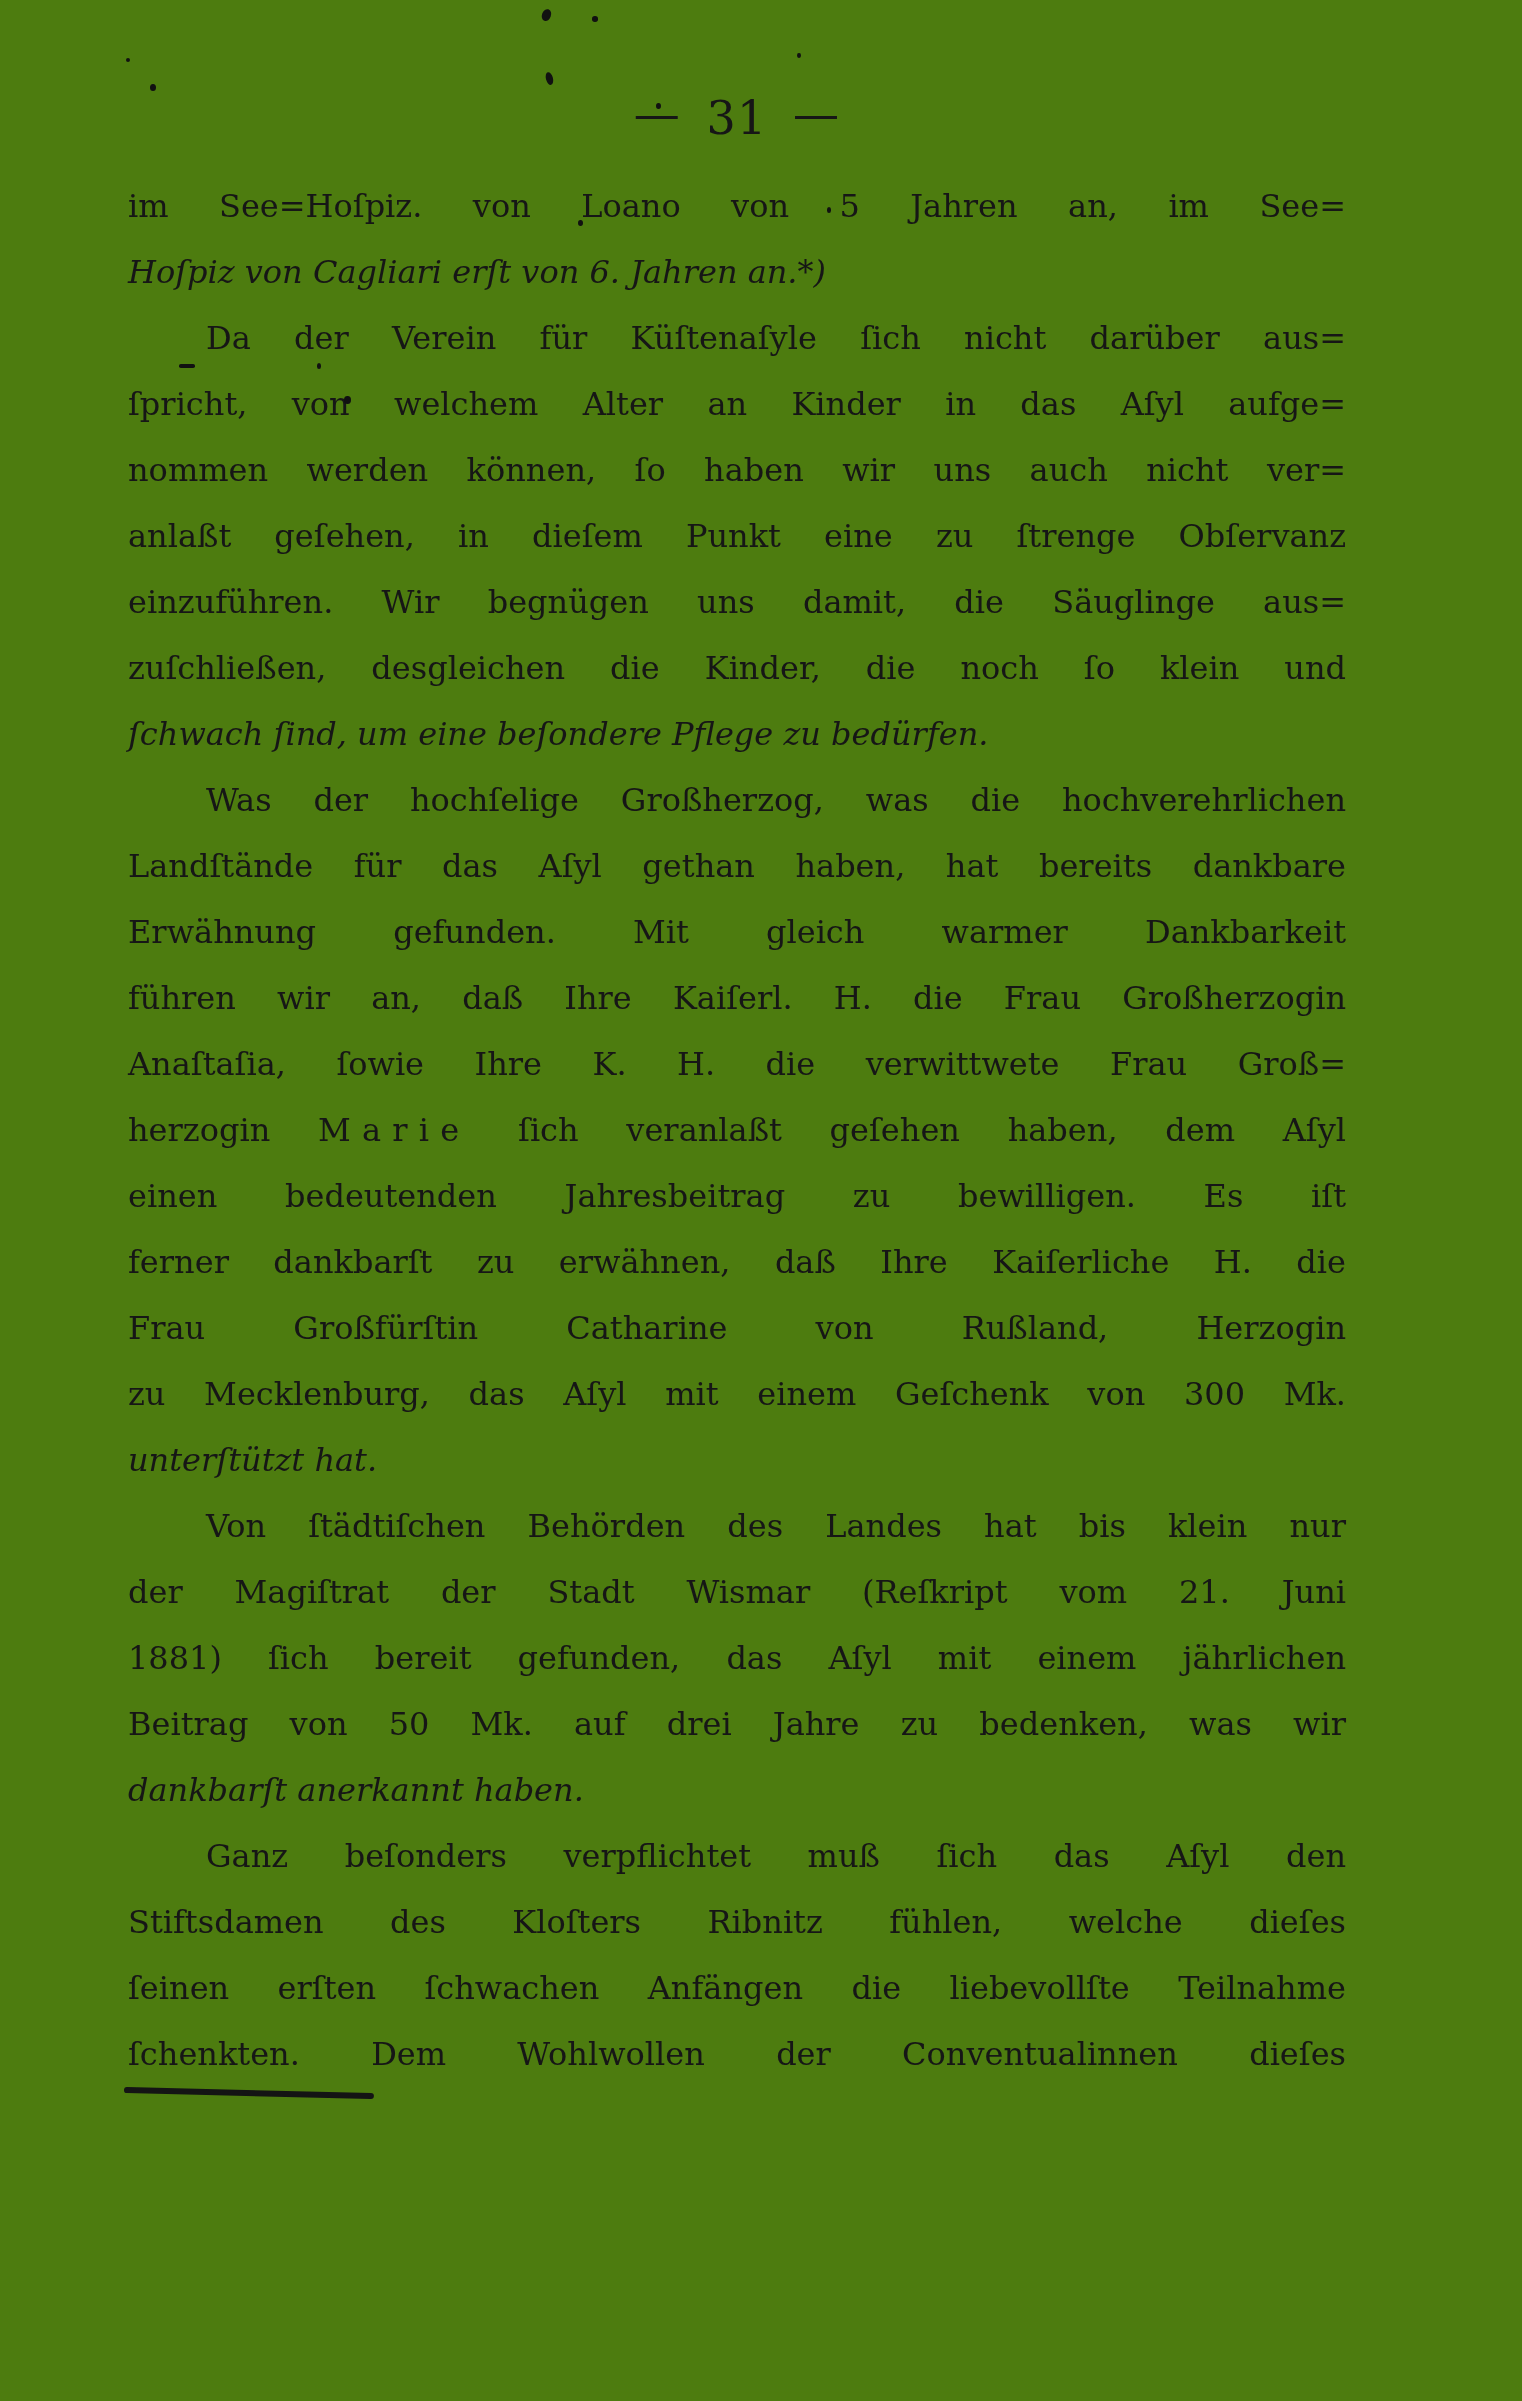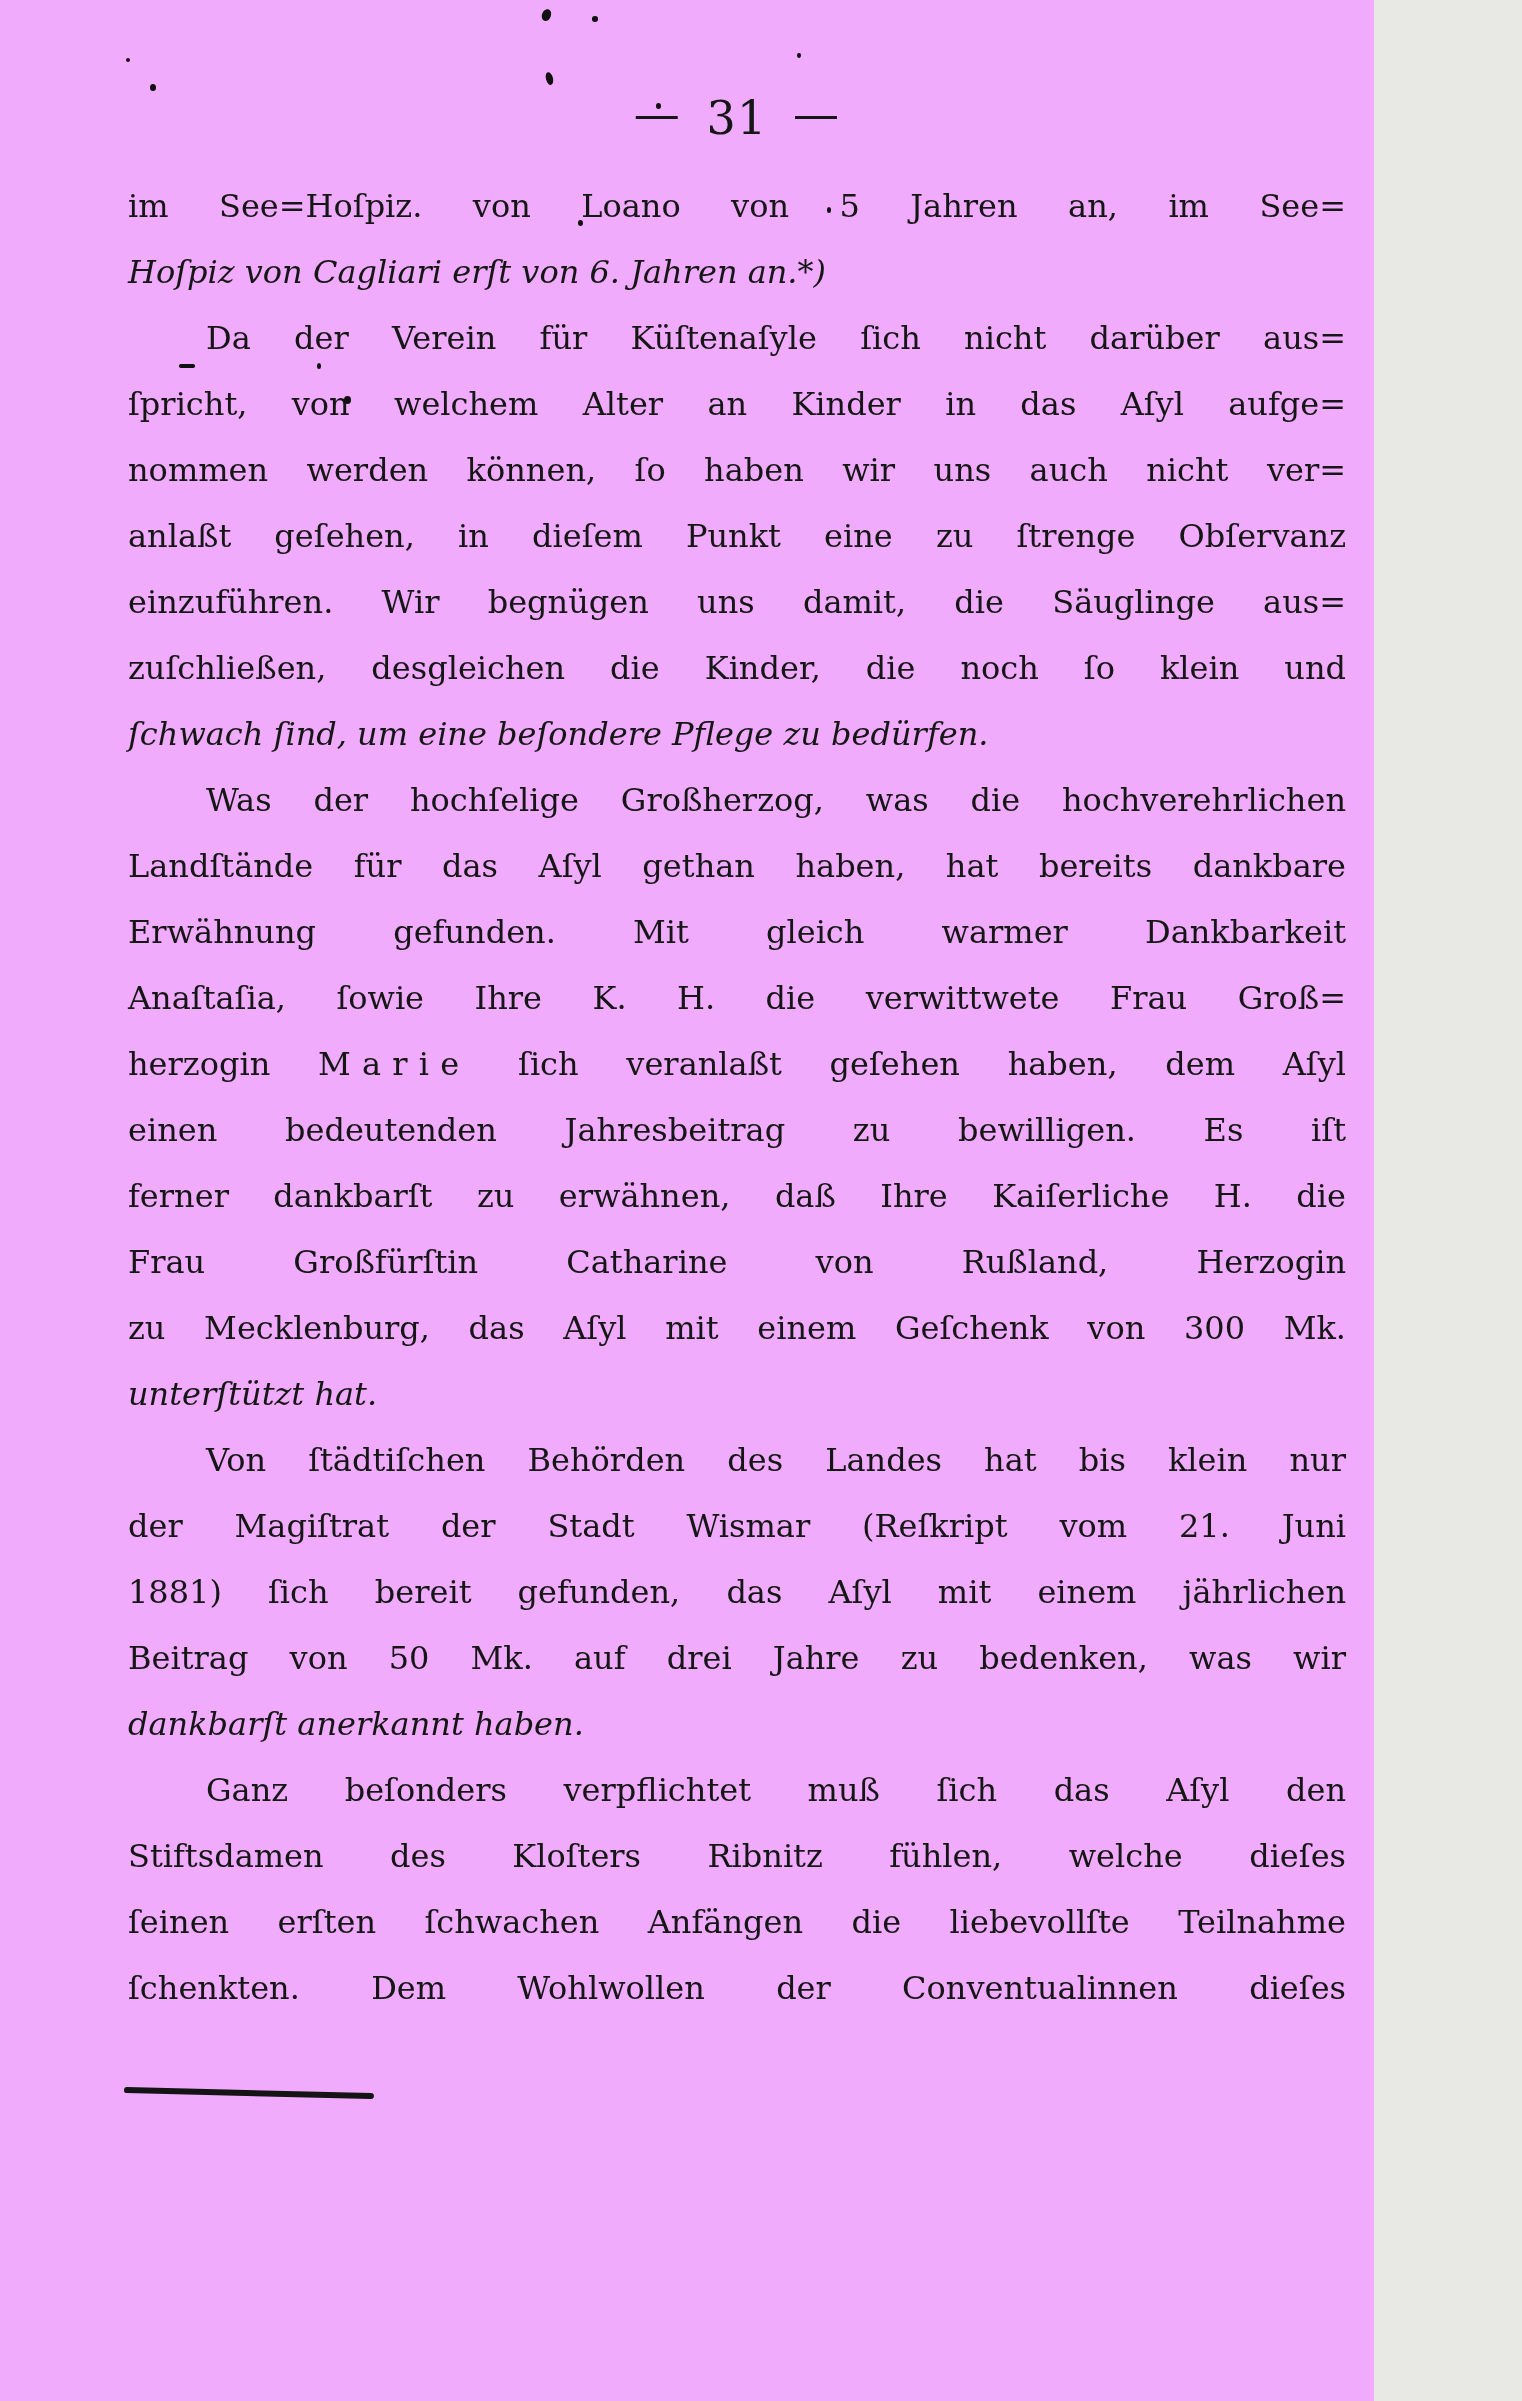--- a/index.html
+++ b/index.html
@@ -1,19 +1,19 @@
 <!DOCTYPE html>
 <html style="font-size:9.7px"><head>
 <meta charset="utf-8">
 <style>
   html,body{margin:0;padding:0;background:#e8e8e4;}
   .page{
     position:relative;
-    width:1374px;height:2401px;
-    background:#f0abfc;
+    width:1522px;height:2401px;
+    background:#4d7c0f;
     overflow:hidden;
     color:#161616;
     font-family:"DejaVu Serif","Liberation Serif",serif;
   }
   .header{
     margin-top:91px;
     margin-left:128px;
     width:1218px;
     text-align:center;
     font-size:46px;
@@ -80,20 +80,21 @@
     <div class="line indent">Da der Verein für Küſtenaſyle ſich nicht darüber aus=</div>
     <div class="line">ſpricht, von welchem Alter an Kinder in das Aſyl aufge=</div>
     <div class="line">nommen werden können, ſo haben wir uns auch nicht ver=</div>
     <div class="line">anlaßt geſehen, in dieſem Punkt eine zu ſtrenge Obſervanz</div>
     <div class="line">einzuführen. Wir begnügen uns damit, die Säuglinge aus=</div>
     <div class="line">zuſchließen, desgleichen die Kinder, die noch ſo klein und</div>
     <div class="line end">ſchwach ſind, um eine beſondere Pflege zu bedürfen.</div>
     <div class="line indent">Was der hochſelige Großherzog, was die hochverehrlichen</div>
     <div class="line">Landſtände für das Aſyl gethan haben, hat bereits dankbare</div>
     <div class="line">Erwähnung gefunden. Mit gleich warmer Dankbarkeit</div>
+    <div class="line">führen wir an, daß Ihre Kaiſerl. H. die Frau Großherzogin</div>
     <div class="line">Anaſtaſia, ſowie Ihre K. H. die verwittwete Frau Groß=</div>
     <div class="line">
       <span>herzogin </span><span class="sperr">Marie</span><span> ſich veranlaßt geſehen haben, dem Aſyl</span>
     </div>
     <div class="line">einen bedeutenden Jahresbeitrag zu bewilligen. Es iſt</div>
     <div class="line">ferner dankbarſt zu erwähnen, daß Ihre Kaiſerliche H. die</div>
     <div class="line">Frau Großfürſtin Catharine von Rußland, Herzogin</div>
     <div class="line">zu Mecklenburg, das Aſyl mit einem Geſchenk von 300 Mk.</div>
     <div class="line end">unterſtützt hat.</div>
     <div class="line indent">Von ſtädtiſchen Behörden des Landes hat bis klein nur</div>

